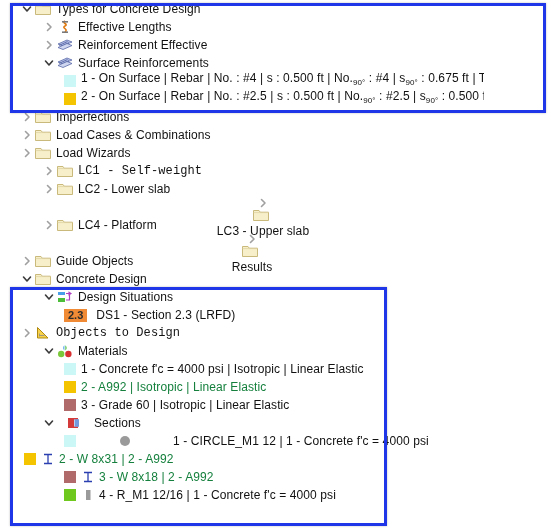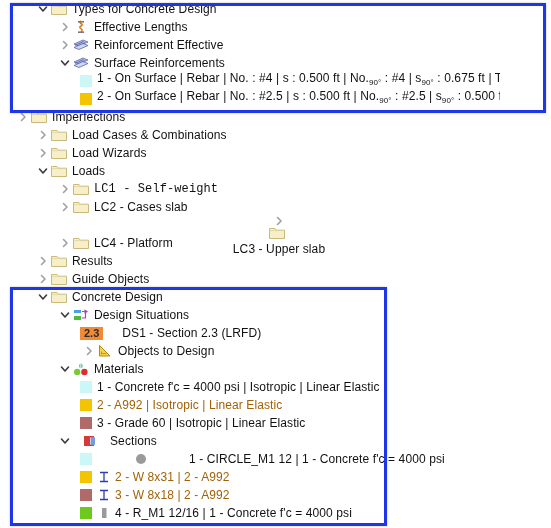--- a/index.html
+++ b/index.html
@@ -11,21 +11,21 @@
     width: 551px;
     height: 528px;
     font-family: "Liberation Sans", sans-serif;
     font-size: 12px;
     color: #111111;
     overflow: hidden;
     position: relative;
   }
   #tree {
     position: absolute;
-    left: 16px; top: 0;
+    left: 0; top: 0;
     width: 484px;
     height: 528px;
     background: #ffffff;
     overflow: hidden;
   }
   .row {
     height: 18px;
     line-height: 18px;
     display: flex;
     align-items: center;
@@ -50,21 +50,21 @@
     align-items: center;
     justify-content: center;
     margin-right: 4px;
   }
   .icon svg { display:block; }
   .label {
     font-size: 12px;
     color: #111111;
     letter-spacing: 0.1px;
   }
-  .label.red { color: #a16207; }
+  .label.red { color: #15803d; }
   .sub { font-size: 8px; vertical-align: sub; }
 
   
   .swatch {
     width: 12px; height: 12px;
     min-width: 12px;
     display: inline-block;
     margin-right: 5px;
   }
   .miniicon {
@@ -74,21 +74,21 @@
   }
   .badge {
     display: inline-block;
     background: #f08a34;
     color: #2b2b2b;
     font-size: 11px;
     font-weight: bold;
     line-height: 13px;
     height: 13px;
     padding: 0 4px;
-    margin-right: 19px;
+    margin-right: 9px;
     text-align: right;
   }
   
   .hlbox {
     position: absolute;
     border: 3px solid #1f35e8;
     box-sizing: border-box;
     pointer-events: none;
     box-shadow: 0 0 2px rgba(0,0,0,0.25);
   }
@@ -161,21 +161,21 @@
       <span class="label">Surface Reinforcements</span>
     </div>
     <div class="row" style="padding-left: 64px;">
       <span class="swatch" style="background:#ccf7f7"></span>
       <span class="label">1 - On Surface | Rebar | No. : #4 | s : 0.500 ft | No.<span class="sub">90°</span> : #4 | s<span class="sub">90°</span> : 0.675 ft | Top (+z) | Bottom</span>
     </div>
     <div class="row" style="padding-left: 64px;">
       <span class="swatch" style="background:#f5c400"></span>
       <span class="label">2 - On Surface | Rebar | No. : #2.5 | s : 0.500 ft | No.<span class="sub">90°</span> : #2.5 | s<span class="sub">90°</span> : 0.500 ft | Top (+z) | Bott</span>
     </div>
-    <div class="row" style="">
+    <div class="row" style="padding-left: 20px;">
       <span class="twisty">
         <svg width="10" height="10" viewBox="0 0 10 10">
           <path d="M3.5 1.5 L7 5 L3.5 8.5" fill="none" stroke="#a0a0a0" stroke-width="1.6" stroke-linecap="round" stroke-linejoin="round"></path>
         </svg>
       </span>
       <span class="icon">
         <svg width="16" height="14" viewBox="0 0 16 14">
           <path d="M0.5 2.5 L6 2.5 L7.3 4.2 L15.5 4.2 L15.5 12.5 L0.5 12.5 Z" fill="#f6efc9" stroke="#c9b97a" stroke-width="1"></path>
           <path d="M0.5 4.6 L15.5 4.6" stroke="#ddd0a0" stroke-width="0.8"></path>
         </svg>
@@ -203,34 +203,20 @@
         </svg>
       </span>
       <span class="icon">
         <svg width="16" height="14" viewBox="0 0 16 14">
           <path d="M0.5 2.5 L6 2.5 L7.3 4.2 L15.5 4.2 L15.5 12.5 L0.5 12.5 Z" fill="#f6efc9" stroke="#c9b97a" stroke-width="1"></path>
           <path d="M0.5 4.6 L15.5 4.6" stroke="#ddd0a0" stroke-width="0.8"></path>
         </svg>
       </span>
       <span class="label">Load Wizards</span>
     </div>
-    <div class="row" style="padding-left: 20px;">
-      <span class="twisty">
-        <svg width="10" height="10" viewBox="0 0 10 10">
-          <path d="M1.5 3 L5 7 L8.5 3" fill="none" stroke="#3b3b3b" stroke-width="1.6" stroke-linecap="round" stroke-linejoin="round"></path>
-        </svg>
-      </span>
-      <span class="icon">
-        <svg width="16" height="14" viewBox="0 0 16 14">
-          <path d="M0.5 2.5 L6 2.5 L7.3 4.2 L15.5 4.2 L15.5 12.5 L0.5 12.5 Z" fill="#f6efc9" stroke="#c9b97a" stroke-width="1"></path>
-          <path d="M0.5 4.6 L15.5 4.6" stroke="#ddd0a0" stroke-width="0.8"></path>
-        </svg>
-      </span>
-      <span class="label">Loads</span>
-    </div>
     <div class="row" style="padding-left: 42px; font-family: Liberation Mono, monospace;">
       <span class="twisty">
         <svg width="10" height="10" viewBox="0 0 10 10">
           <path d="M3.5 1.5 L7 5 L3.5 8.5" fill="none" stroke="#a0a0a0" stroke-width="1.6" stroke-linecap="round" stroke-linejoin="round"></path>
         </svg>
       </span>
       <span class="icon">
         <svg width="16" height="14" viewBox="0 0 16 14">
           <path d="M0.5 2.5 L6 2.5 L7.3 4.2 L15.5 4.2 L15.5 12.5 L0.5 12.5 Z" fill="#f6efc9" stroke="#c9b97a" stroke-width="1"></path>
           <path d="M0.5 4.6 L15.5 4.6" stroke="#ddd0a0" stroke-width="0.8"></path>
@@ -243,21 +229,21 @@
         <svg width="10" height="10" viewBox="0 0 10 10">
           <path d="M3.5 1.5 L7 5 L3.5 8.5" fill="none" stroke="#a0a0a0" stroke-width="1.6" stroke-linecap="round" stroke-linejoin="round"></path>
         </svg>
       </span>
       <span class="icon">
         <svg width="16" height="14" viewBox="0 0 16 14">
           <path d="M0.5 2.5 L6 2.5 L7.3 4.2 L15.5 4.2 L15.5 12.5 L0.5 12.5 Z" fill="#f6efc9" stroke="#c9b97a" stroke-width="1"></path>
           <path d="M0.5 4.6 L15.5 4.6" stroke="#ddd0a0" stroke-width="0.8"></path>
         </svg>
       </span>
-      <span class="label">LC2 - Cases slab</span>
+      <span class="label">LC2 - Lower slab</span>
     </div>
     <div class="row" style="padding-left: 42px; flex-direction: column;">
       <span class="twisty">
         <svg width="10" height="10" viewBox="0 0 10 10">
           <path d="M3.5 1.5 L7 5 L3.5 8.5" fill="none" stroke="#a0a0a0" stroke-width="1.6" stroke-linecap="round" stroke-linejoin="round"></path>
         </svg>
       </span>
       <span class="icon">
         <svg width="16" height="14" viewBox="0 0 16 14">
           <path d="M0.5 2.5 L6 2.5 L7.3 4.2 L15.5 4.2 L15.5 12.5 L0.5 12.5 Z" fill="#f6efc9" stroke="#c9b97a" stroke-width="1"></path>
@@ -273,21 +259,21 @@
         </svg>
       </span>
       <span class="icon">
         <svg width="16" height="14" viewBox="0 0 16 14">
           <path d="M0.5 2.5 L6 2.5 L7.3 4.2 L15.5 4.2 L15.5 12.5 L0.5 12.5 Z" fill="#f6efc9" stroke="#c9b97a" stroke-width="1"></path>
           <path d="M0.5 4.6 L15.5 4.6" stroke="#ddd0a0" stroke-width="0.8"></path>
         </svg>
       </span>
       <span class="label">LC4 - Platform</span>
     </div>
-    <div class="row" style="padding-left: 20px;">
+    <div class="row" style="padding-left: 20px; flex-direction: column;">
       <span class="twisty">
         <svg width="10" height="10" viewBox="0 0 10 10">
           <path d="M3.5 1.5 L7 5 L3.5 8.5" fill="none" stroke="#a0a0a0" stroke-width="1.6" stroke-linecap="round" stroke-linejoin="round"></path>
         </svg>
       </span>
       <span class="icon">
         <svg width="16" height="14" viewBox="0 0 16 14">
           <path d="M0.5 2.5 L6 2.5 L7.3 4.2 L15.5 4.2 L15.5 12.5 L0.5 12.5 Z" fill="#f6efc9" stroke="#c9b97a" stroke-width="1"></path>
           <path d="M0.5 4.6 L15.5 4.6" stroke="#ddd0a0" stroke-width="0.8"></path>
         </svg>
@@ -335,21 +321,21 @@
           <path d="M9 3.5 L12.5 3.5 L12.5 10 L9 10" fill="none" stroke="#b03fc0" stroke-width="1.2"></path>
           <path d="M11.5 1.2 L15 3.5 L11.5 5.8 Z" fill="#b03fc0"></path>
         </svg>
       </span>
       <span class="label">Design Situations</span>
     </div>
     <div class="row" style="padding-left: 64px;">
       <span class="badge">2.3</span>
       <span class="label">DS1 - Section 2.3 (LRFD)</span>
     </div>
-    <div class="row" style="padding-left: 66px;">
+    <div class="row" style="padding-left: 20px; font-family: Liberation Mono, monospace;">
       <span class="twisty">
         <svg width="10" height="10" viewBox="0 0 10 10">
           <path d="M3.5 1.5 L7 5 L3.5 8.5" fill="none" stroke="#a0a0a0" stroke-width="1.6" stroke-linecap="round" stroke-linejoin="round"></path>
         </svg>
       </span>
       <span class="icon">
         <svg width="16" height="14" viewBox="0 0 16 14">
           <path d="M2.5 1.5 L2.5 12 L13 12 Z" fill="#f7d24a" stroke="#b08a10" stroke-width="1"></path>
           <path d="M4.5 9.5 L9.5 9.5 M4.5 7.5 L4.5 10.5" stroke="#8a8a8a" stroke-width="0.8"></path>
         </svg>
@@ -400,21 +386,21 @@
     </div>
     <div class="row" style="padding-left: 64px; gap: 37px;">
       <span class="swatch" style="background:#ccf7f7"></span>
       <span class="miniicon">
         <svg width="12" height="12" viewBox="0 0 12 12">
           <circle cx="6" cy="6" r="5" fill="#9a9a9a"></circle>
         </svg>
       </span>
       <span class="label">1 - CIRCLE_M1 12 | 1 - Concrete f'c = 4000 psi</span>
     </div>
-    <div class="row" style="padding-left: 64px;">
+    <div class="row" style="padding-left: 24px;">
       <span class="swatch" style="background:#f5c400"></span>
       <span class="miniicon">
         <svg width="12" height="12" viewBox="0 0 12 12">
           <path d="M2 1.5 L10 1.5 M6 1.5 L6 10.5 M2 10.5 L10 10.5" stroke="#2b3fb0" stroke-width="1.3" fill="none"></path>
         </svg>
       </span>
       <span class="label red">2 - W 8x31 | 2 - A992</span>
     </div>
     <div class="row" style="padding-left: 64px;">
       <span class="swatch" style="background:#b06a6a"></span>

